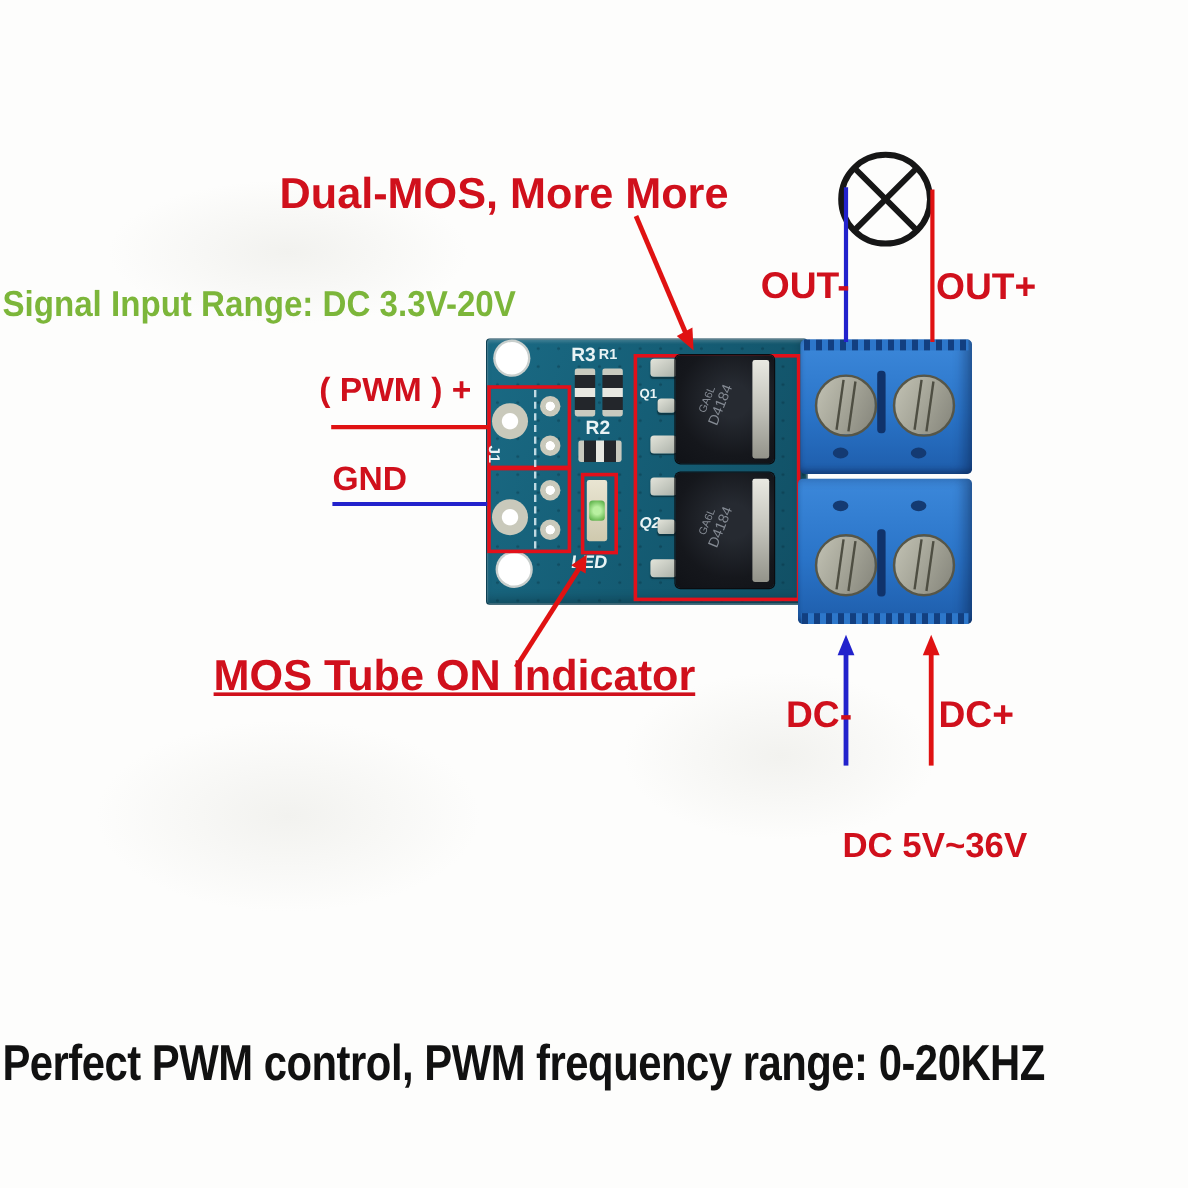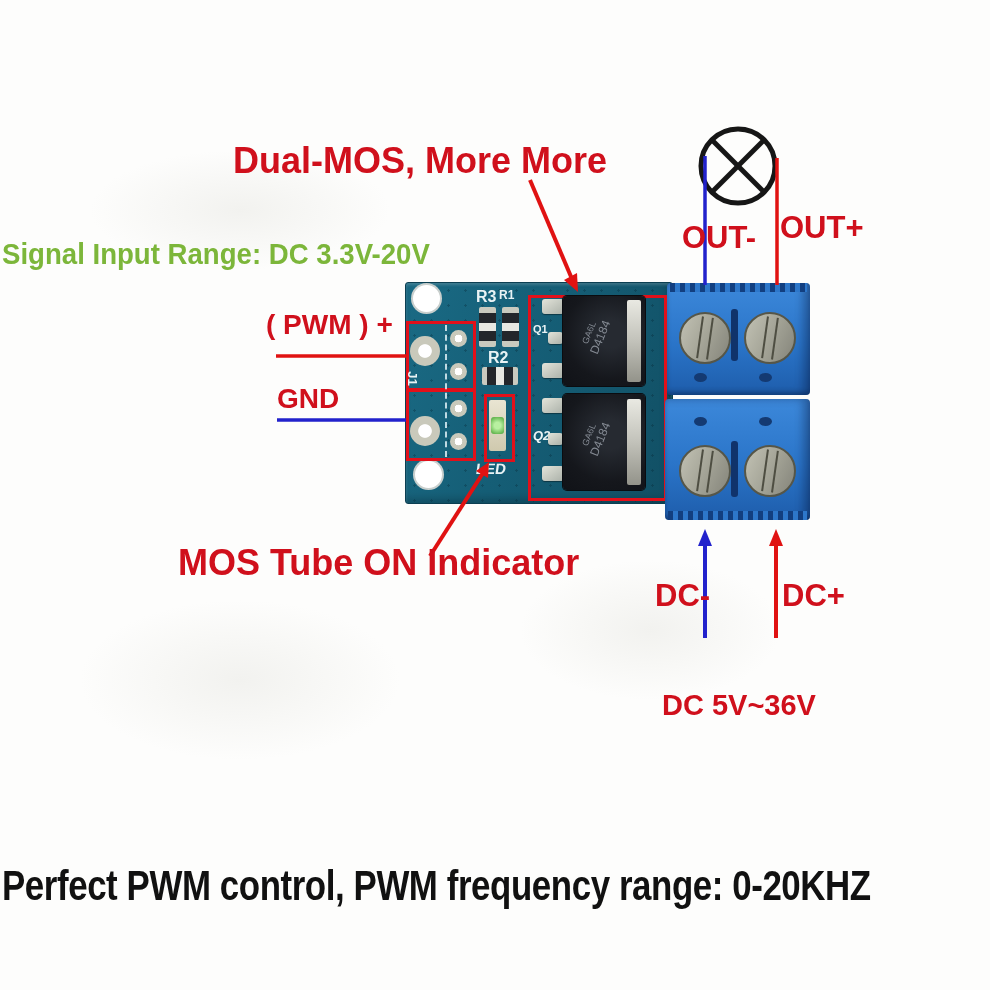--- a/index.html
+++ b/index.html
@@ -181,28 +181,28 @@
       <line x1="776" y1="638" x2="776" y2="543" stroke="#e01212" stroke-width="4"></line>
       <polygon points="776,529 769,546 783,546" fill="#e01212"></polygon>
     </g>
   </svg>
 
 
   <div class="lbl red bold" style="left:233px;top:142px;font-size:36px;z-index:7;">Dual-MOS, More More</div>
 
   <div class="lbl green bold" style="left:2px;top:238px;font-size:30px;transform:scaleX(0.92);transform-origin:left center;z-index:7;">Signal Input Range: DC 3.3V-20V</div>
 
-  <div class="lbl red semi" style="left:634px;top:222px;font-size:31px;z-index:7;margin-left:48px;">OUT-</div>
-  <div class="lbl red semi" style="left:780px;top:212px;font-size:31px;z-index:7;text-align:right;">OUT+</div>
+  <div class="lbl red semi" style="left:634px;top:222px;font-size:31px;z-index:7;">OUT-</div>
+  <div class="lbl red semi" style="left:780px;top:223px;font-size:31px;z-index:7;text-align:right;">OUT+</div>
 
   <div class="lbl red semi" style="left:266px;top:310px;font-size:28px;z-index:7;">( PWM ) +</div>
   <div class="lbl red semi" style="left:277px;top:384px;font-size:28px;z-index:7;">GND</div>
 
-  <div class="lbl red bold" style="left:178px;top:544px;font-size:36px;z-index:7;">MOS Tube ON Indicator</div>
+  <div class="lbl red bold" style="left:178px;top:544px;font-size:36px;z-index:7;text-decoration:underline;">MOS Tube ON Indicator</div>
 
   <div class="lbl red semi" style="left:655px;top:580px;font-size:31px;z-index:7;">DC-</div>
   <div class="lbl red semi" style="left:782px;top:580px;font-size:31px;z-index:7;">DC+</div>
 
-  <div class="lbl red semi" style="left:662px;top:690px;font-size:29px;z-index:7;">DC 5V~36V</div>
+  <div class="lbl red semi" style="left:702px;top:690px;font-size:29px;z-index:7;">DC 5V~36V</div>
 
   <div class="lbl bold" style="left:2px;top:864px;font-size:42px;color:#111;transform:scaleX(0.83);transform-origin:left center;letter-spacing:-0.5px;z-index:7;">Perfect PWM control, PWM frequency range: 0-20KHZ</div>
 
 </div>
 
 </body></html>

